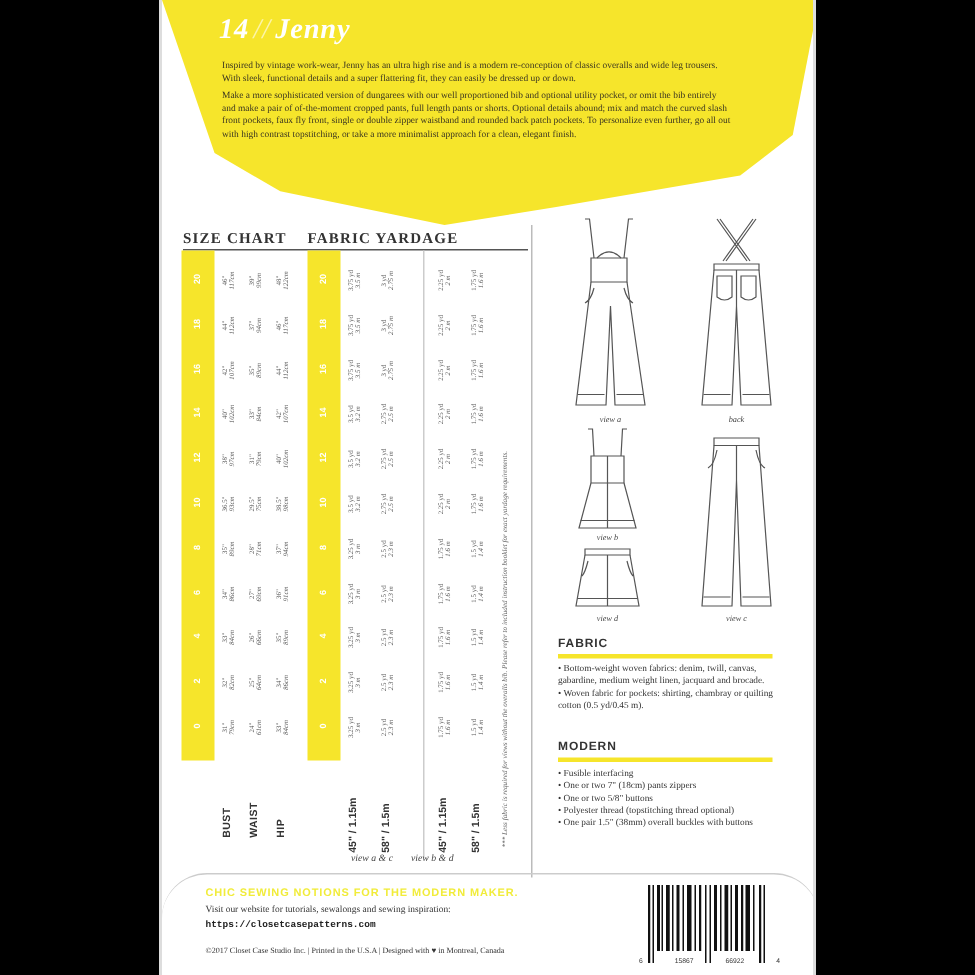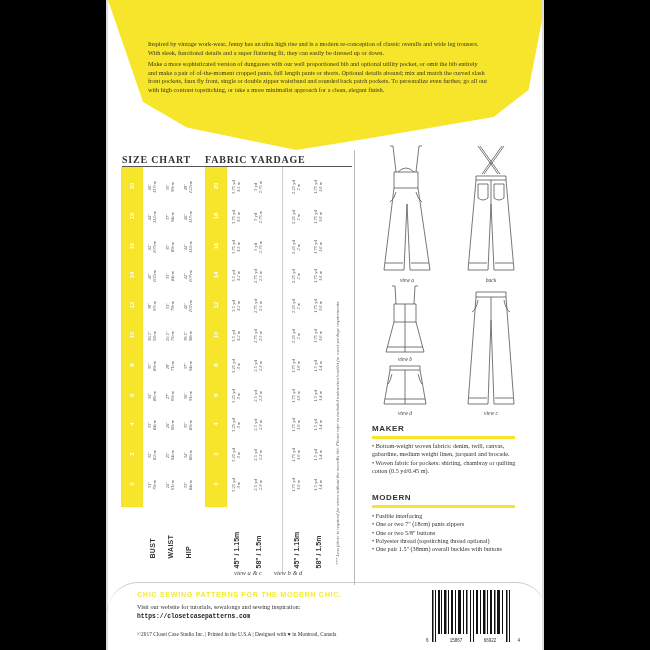--- a/index.html
+++ b/index.html
@@ -86,20 +86,23 @@
     .url { position: absolute; left: 26px; top: 613px; font-family: "Liberation Mono", monospace; font-weight: bold; font-size: 6.3px; color: #222; }
     .copy { position: absolute; left: 26px; top: 631px; font-size: 5.4px; color: #333; white-space: nowrap; }
     .barcode { position: absolute; left: 326px; top: 590px; width: 84px; height: 52px; }
     .barcode-nums { position: absolute; left: 322px; top: 638px; width: 94px; font-family: "Liberation Sans", sans-serif; font-size: 4.5px; color: #333; display: flex; justify-content: space-between; }
   </style>
 </head>
 <body>
 
 <div class="sheet">
   <div class="banner"></div>
+  <div class="title">
+    <span>14</span><span class="slash">//</span><span>Jenny</span>
+  </div>
   <div class="intro">
     <p>Inspired by vintage work-wear, Jenny has an ultra high rise and is a modern re-conception of classic overalls and wide leg trousers. With sleek, functional details and a super flattering fit, they can easily be dressed up or down.</p>
     <p>Make a more sophisticated version of dungarees with our well proportioned bib and optional utility pocket, or omit the bib entirely and make a pair of of-the-moment cropped pants, full length pants or shorts. Optional details abound; mix and match the curved slash front pockets, faux fly front, single or double zipper waistband and rounded back patch pockets. To personalize even further, go all out with high contrast topstitching, or take a more minimalist approach for a clean, elegant finish.</p>
   </div>
 
   <div class="sec-head" style="left:14px; top:154px;">SIZE CHART</div>
   <div class="sec-head" style="left:97px; top:154px;">FABRIC YARDAGE</div>
   <div class="table-rule" style="left:14px; top:166px; width:230px;"></div>
 
   <div class="vdiv" style="left:246px; top:150px; height:435px;"></div>
@@ -502,41 +505,41 @@
   <div class="illus" style="left:352px; top:290px; width:62px; height:118px;">
     <svg viewBox="0 0 62 118" fill="none" stroke="#555" stroke-width="0.8">
       <path d="M16 2 L46 2 L46 7 L16 7 Z"></path>
       <path d="M16 7 L8 114 L28 114 L31 30 L34 114 L54 114 L46 7"></path>
       <path d="M18 10 Q16 20 12 22 M44 10 Q46 20 50 22"></path>
       <path d="M9 108 L27 108 M35 108 L53 108 M31 7 L31 30"></path>
     </svg>
   </div>
   <div class="view-cap" style="left:368px; top:410px; width:30px;">view c</div>
 
-  <div class="list-head" style="left:264px; top:424px;">MAKER</div>
+  <div class="list-head" style="left:264px; top:424px;">FABRIC</div>
   <div class="ybar" style="left:264px; top:436px; width:143px;"></div>
   <ul class="blist" style="left:264px; top:442px; width:150px;">
     <li>Bottom-weight woven fabrics: denim, twill, canvas, gabardine, medium weight linen, jacquard and brocade.</li>
     <li>Woven fabric for pockets: shirting, chambray or quilting cotton (0.5 yd/0.45 m).</li>
   </ul>
 
   <div class="list-head" style="left:264px; top:493px;">MODERN</div>
   <div class="ybar" style="left:264px; top:505px; width:143px;"></div>
   <ul class="blist" style="left:264px; top:512px; width:150px;">
     <li>Fusible interfacing</li>
     <li>One or two 7" (18cm) pants zippers</li>
     <li>One or two 5/8" buttons</li>
     <li>Polyester thread (topstitching thread optional)</li>
     <li>One pair 1.5" (38mm) overall buckles with buttons</li>
   </ul>
 
   <div class="footer-box"></div>
 </div>
 
-<div class="tagline" style="left:137px;">CHIC SEWING PATTERNS FOR THE MODERN CHIC.</div>
+<div class="tagline" style="left:137px;">CHIC SEWING NOTIONS FOR THE MODERN MAKER.</div>
 <div class="visit" style="left:137px;">Visit our website for tutorials, sewalongs and sewing inspiration:</div>
 <a class="url" style="left:137px;">https://closetcasepatterns.com</a>
 <div class="copy" style="left:137px;">©2017 Closet Case Studio Inc.  |  Printed in the U.S.A  |  Designed with ♥ in Montreal, Canada</div>
 
 <div class="barcode" style="left:430px;">
   <svg viewBox="0 0 84 52" width="84" height="52">
     <g fill="#111">
       <rect x="2" y="0" width="1.5" height="52"></rect>
         <rect x="5" y="0" width="1" height="52"></rect>
       <rect x="8" y="0" width="2" height="44"></rect>

